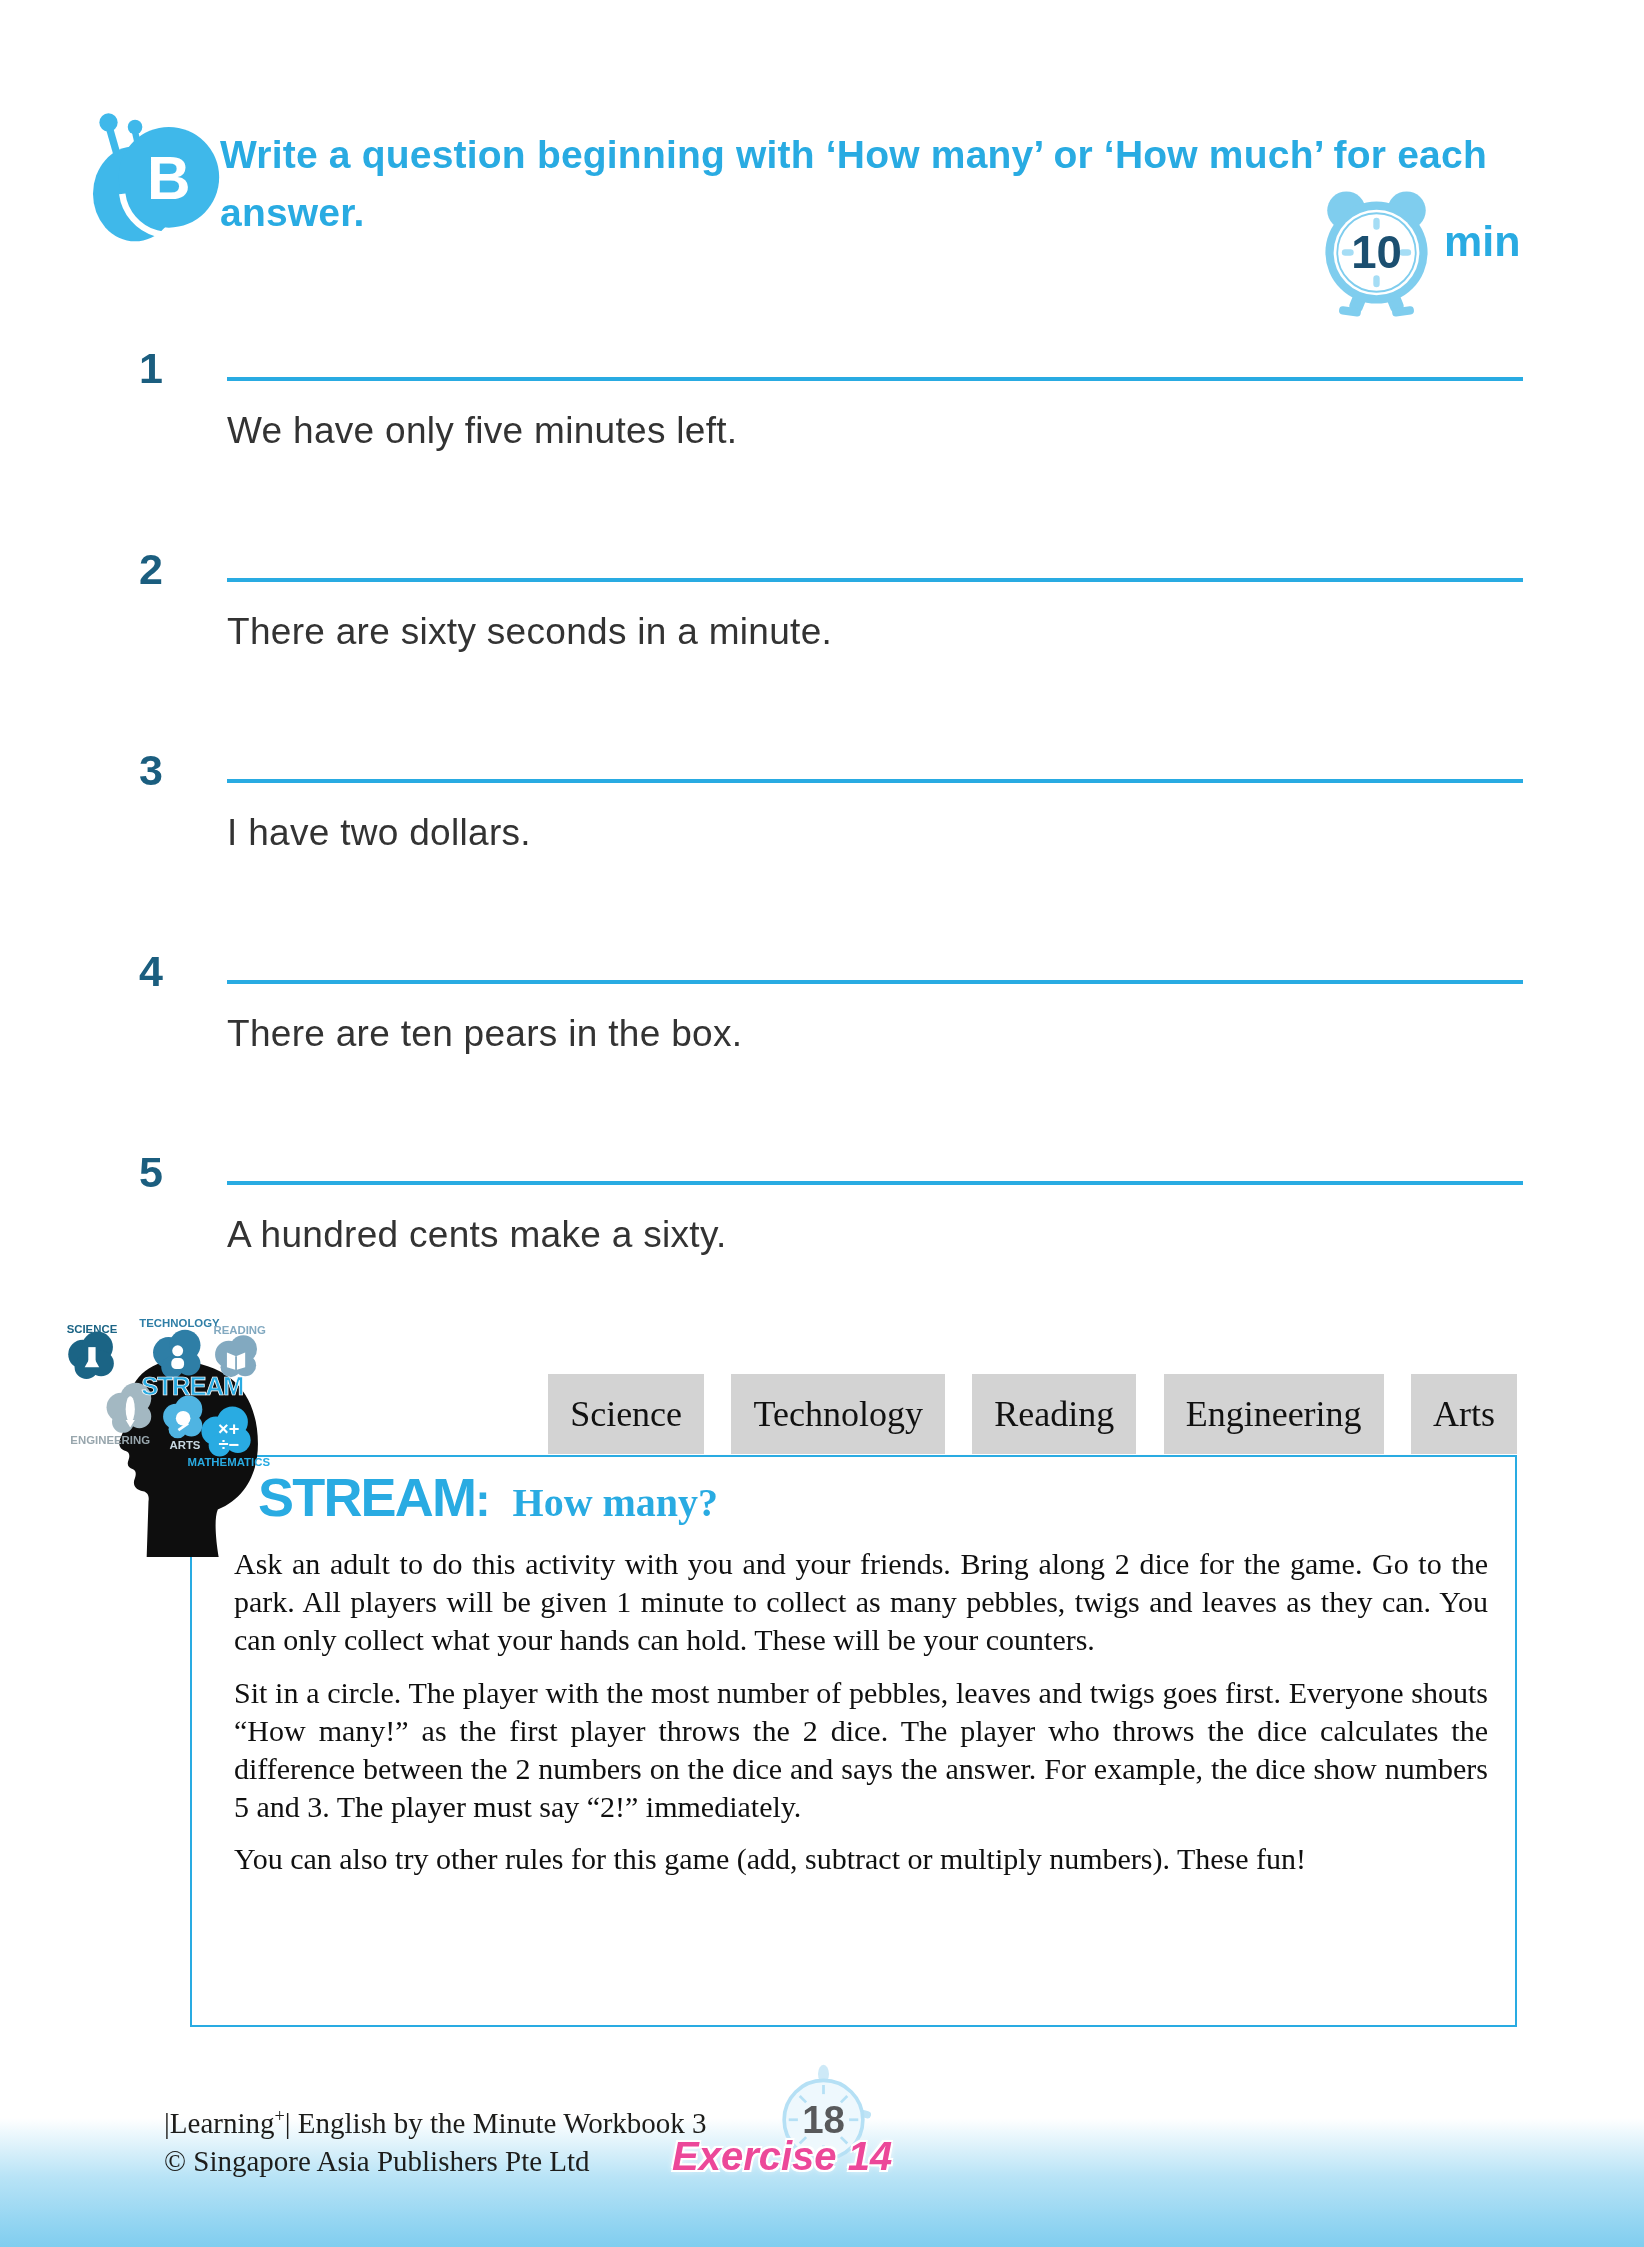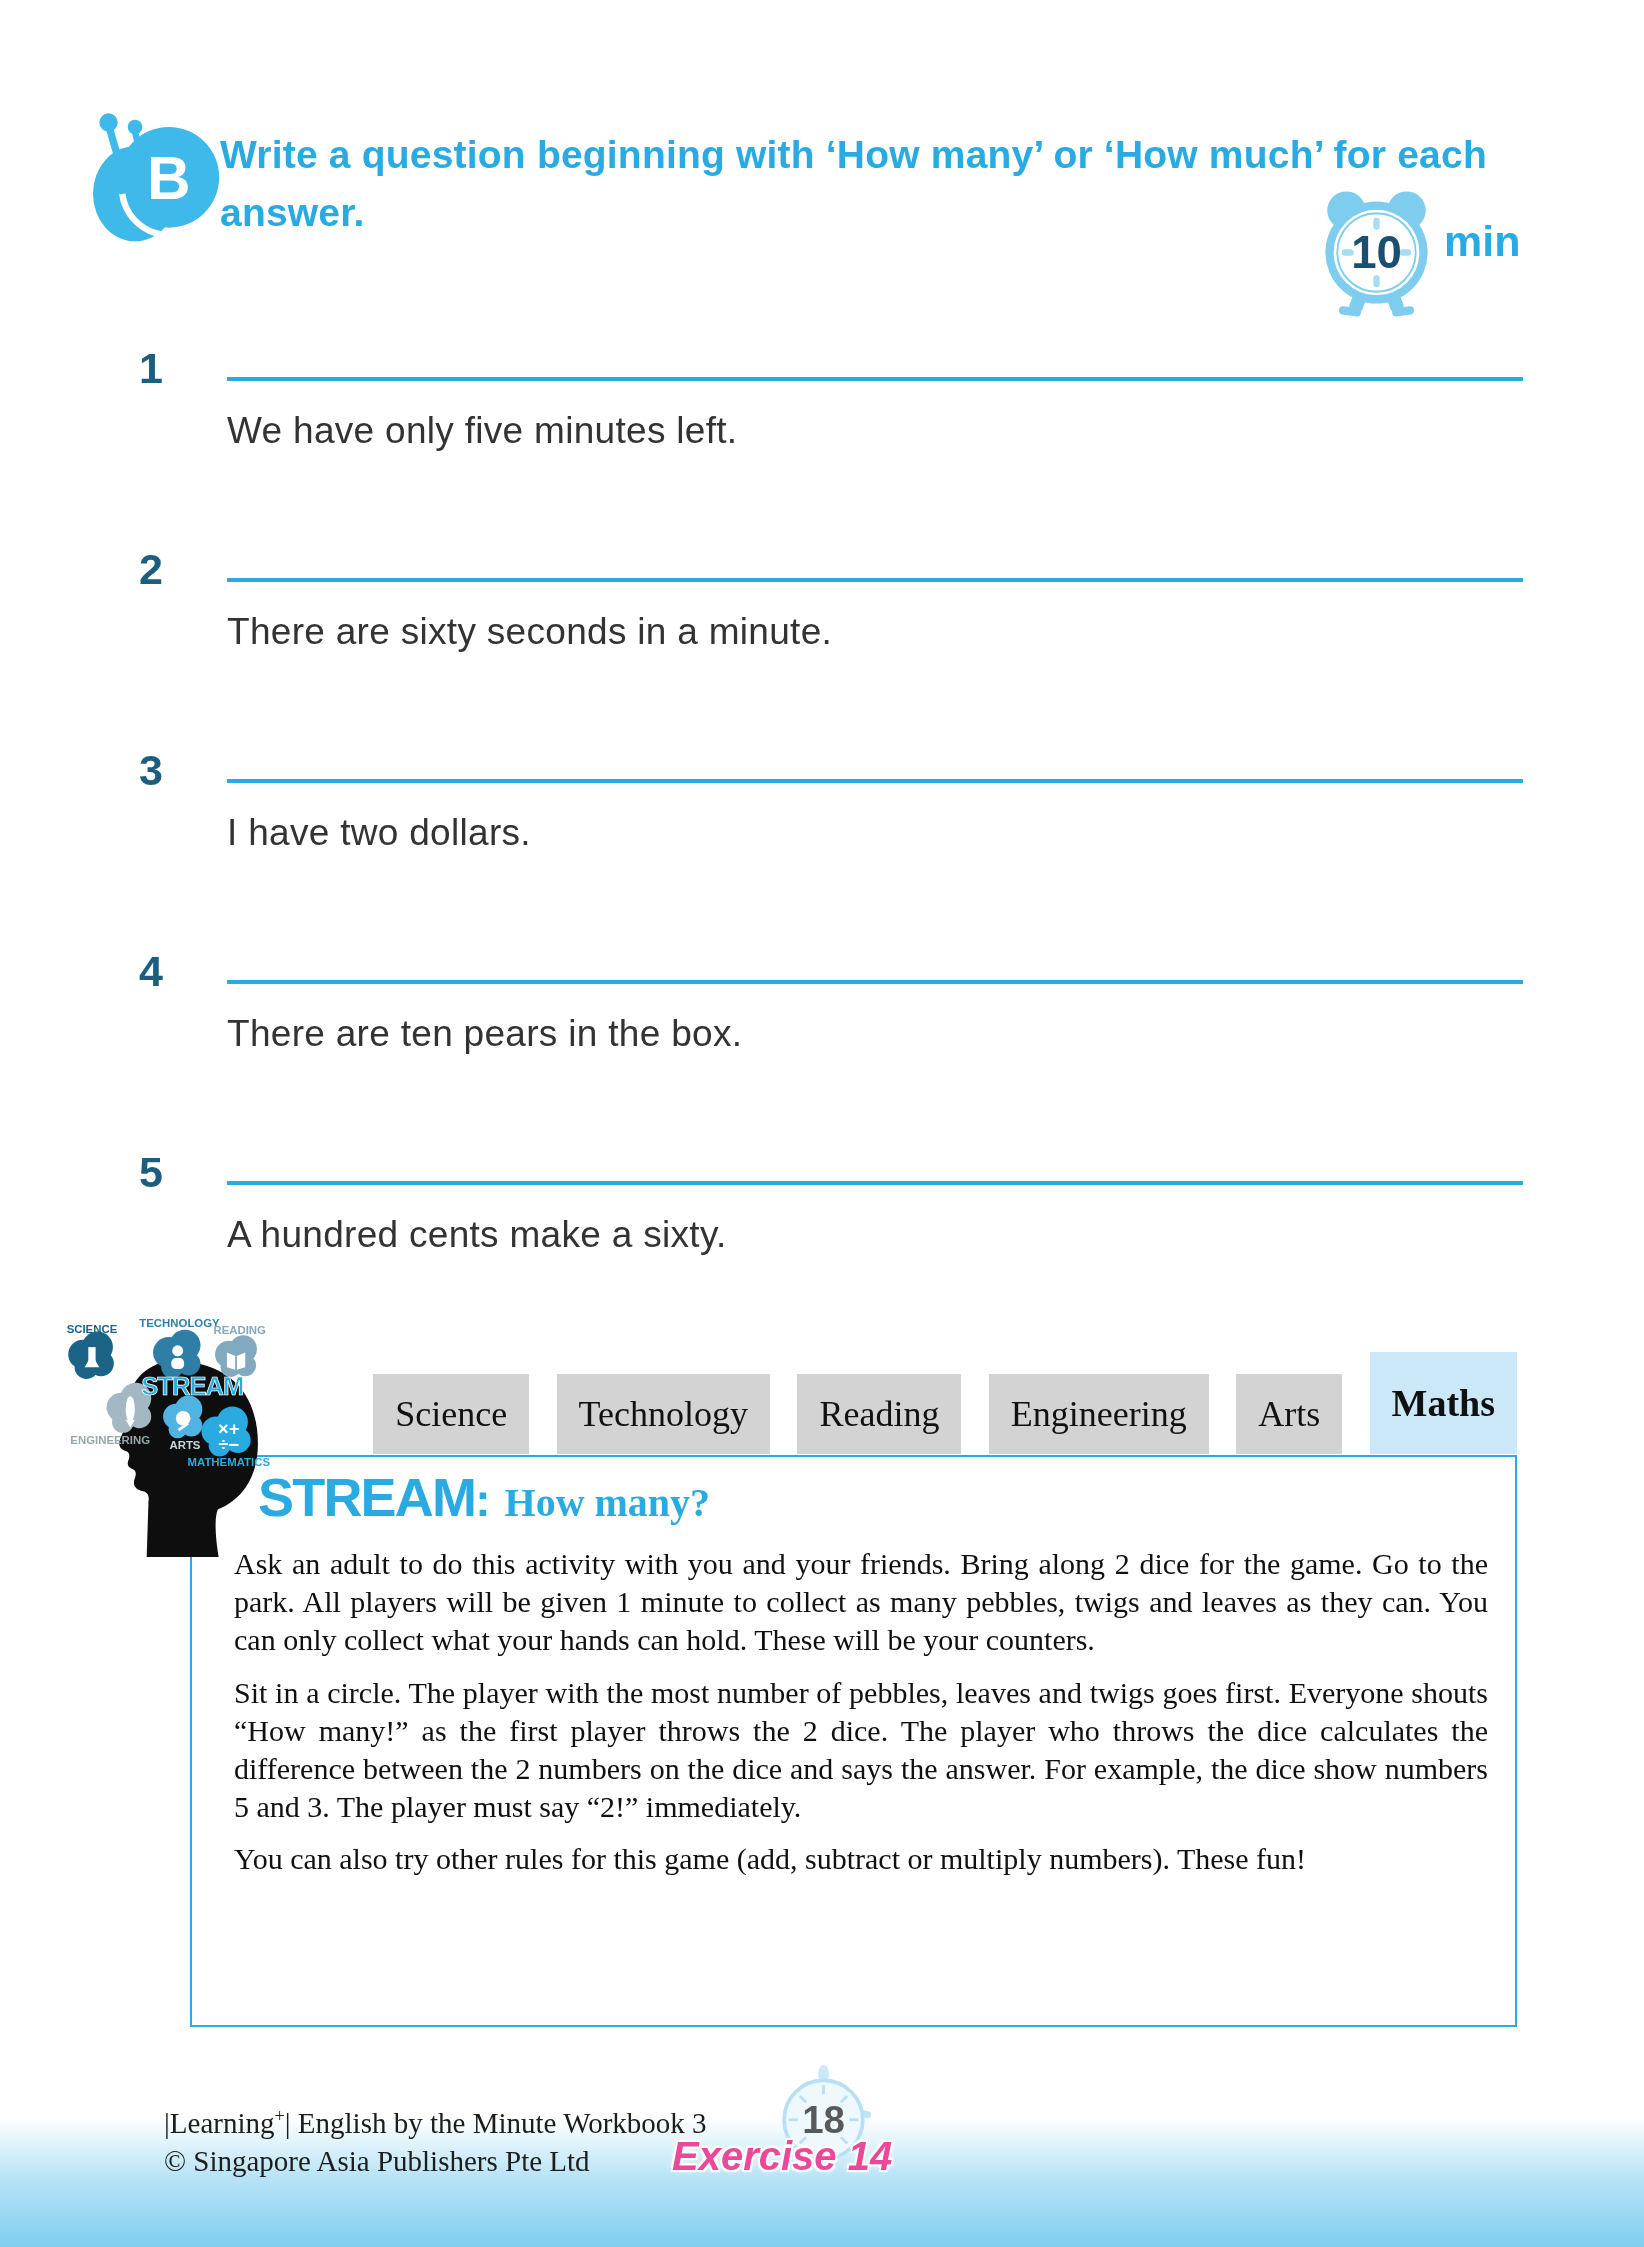--- a/index.html
+++ b/index.html
@@ -54,21 +54,21 @@
     position:absolute; left:190px; top:1455px; width:1327px; height:572px;
     border:2.7px solid #29ABE2; background:#ffffff; z-index:1;
   }
   .box-title { position:absolute; left:66px; top:9.1px; white-space:nowrap; }
   .box-title .word {
     font-size:54px; font-weight:800; color:#29ABE2; letter-spacing:-1.8px;
   }
   .box-title .colon { font-size:46px; font-weight:800; color:#29ABE2; }
   .box-title .rest {
     font-family:"Liberation Serif", serif; font-size:40px; font-weight:700;
-    color:#29ABE2; margin-left:14px;
+    color:#29ABE2; margin-left:22px;
   }
   .box-body { position:absolute; left:42px; top:88px; width:1254px; }
   .box-body p {
     margin:0 0 14.6px 0; font-family:"Liberation Serif", serif; font-size:30px;
     line-height:38px; text-align:justify; color:#101010;
   }
 
   
   .grad {
     position:absolute; left:0; top:2118px; width:1645px; height:130px; z-index:0;
@@ -219,23 +219,20 @@
       </div>
     <div class="tab">
       <span>Reading</span>
       </div>
     <div class="tab">
       <span>Engineering</span>
       </div>
     <div class="tab">
       <span>Arts</span>
       </div>
-    <div class="tab active">
-      <span>Maths</span>
-      </div>
   </div>
 
   <div class="stream-box">
     <div class="box-title">
       <span class="word">STREAM</span><span class="colon">:</span><span class="rest">How many?</span>
     </div>
     <div class="box-body">
       <p>Ask an adult to do this activity with you and your friends. Bring along 2 dice for the game. Go to the park. All players will be given 1 minute to collect as many pebbles, twigs and leaves as they can. You can only collect what your hands can hold. These will be your counters.</p>
       <p>Sit in a circle. The player with the most number of pebbles, leaves and twigs goes first. Everyone shouts “How many!” as the first player throws the 2 dice. The player who throws the dice calculates the difference between the 2 numbers on the dice and says the answer. For example, the dice show numbers 5 and 3. The player must say “2!” immediately.</p>
       <p>You can also try other rules for this game (add, subtract or multiply numbers). These fun!</p>

